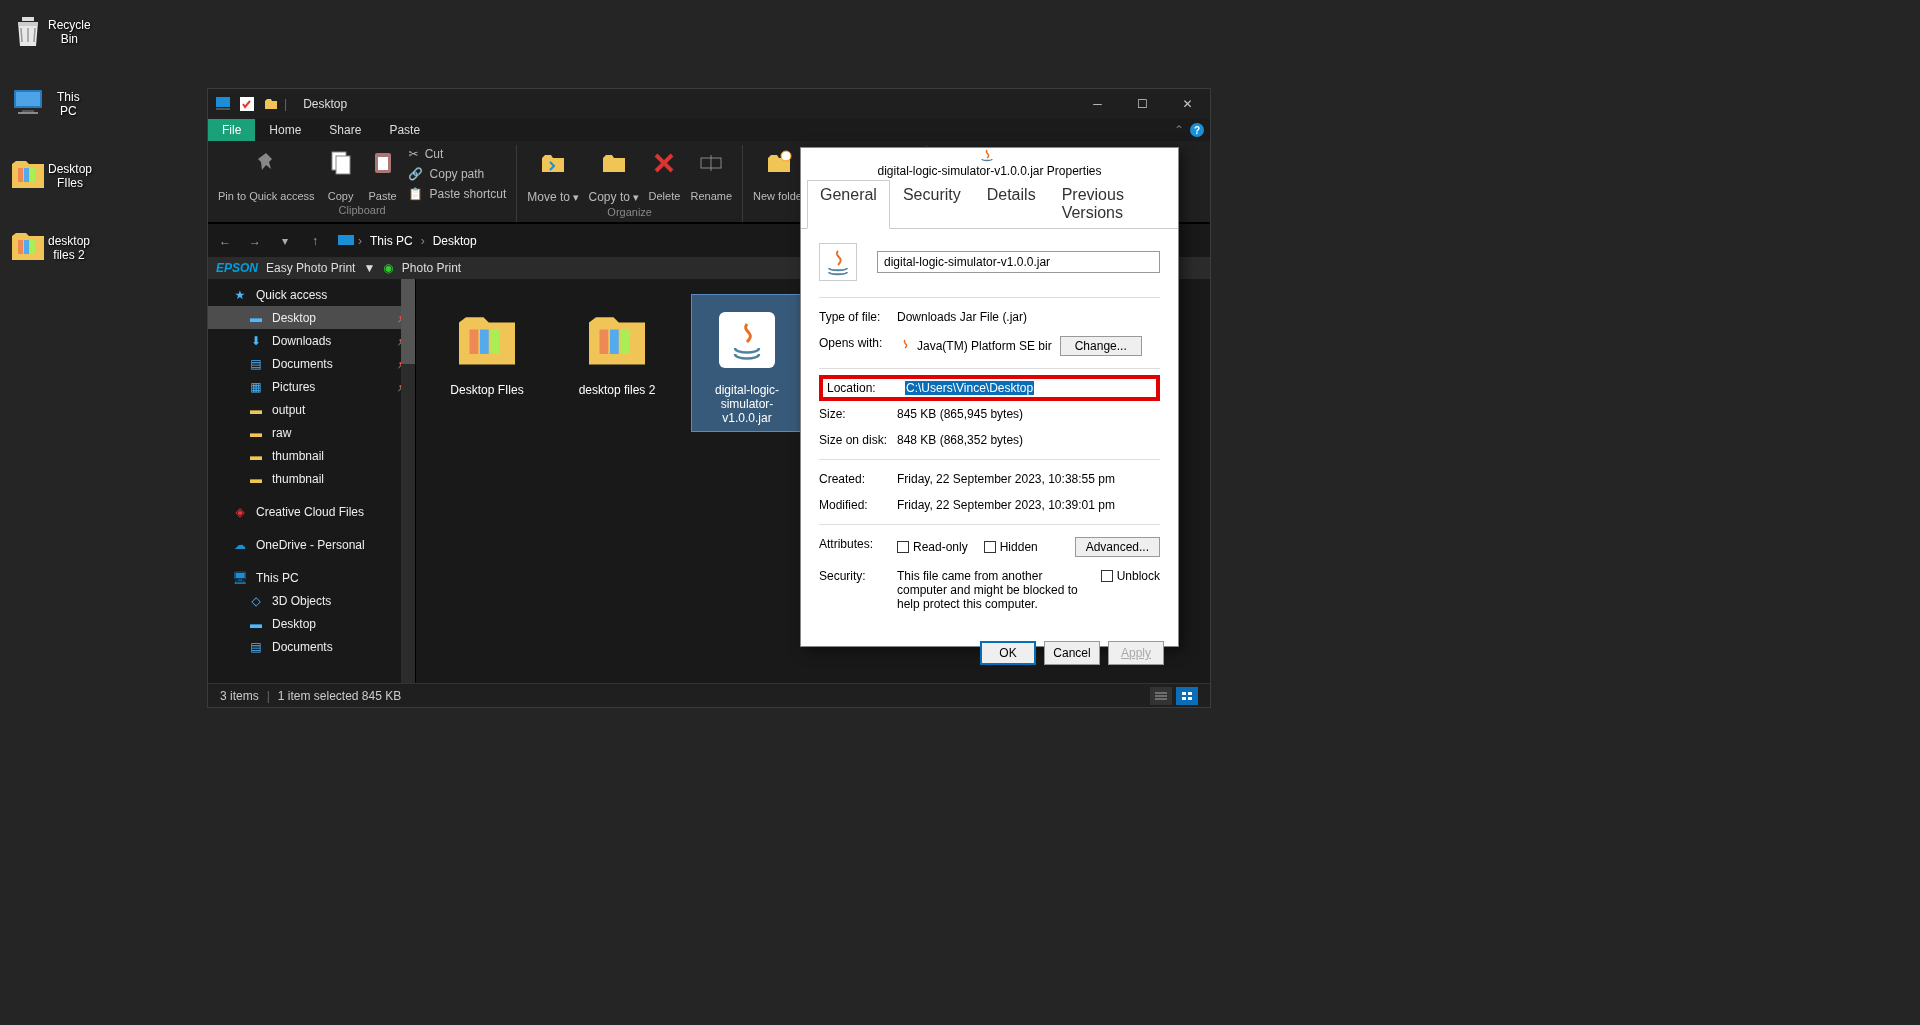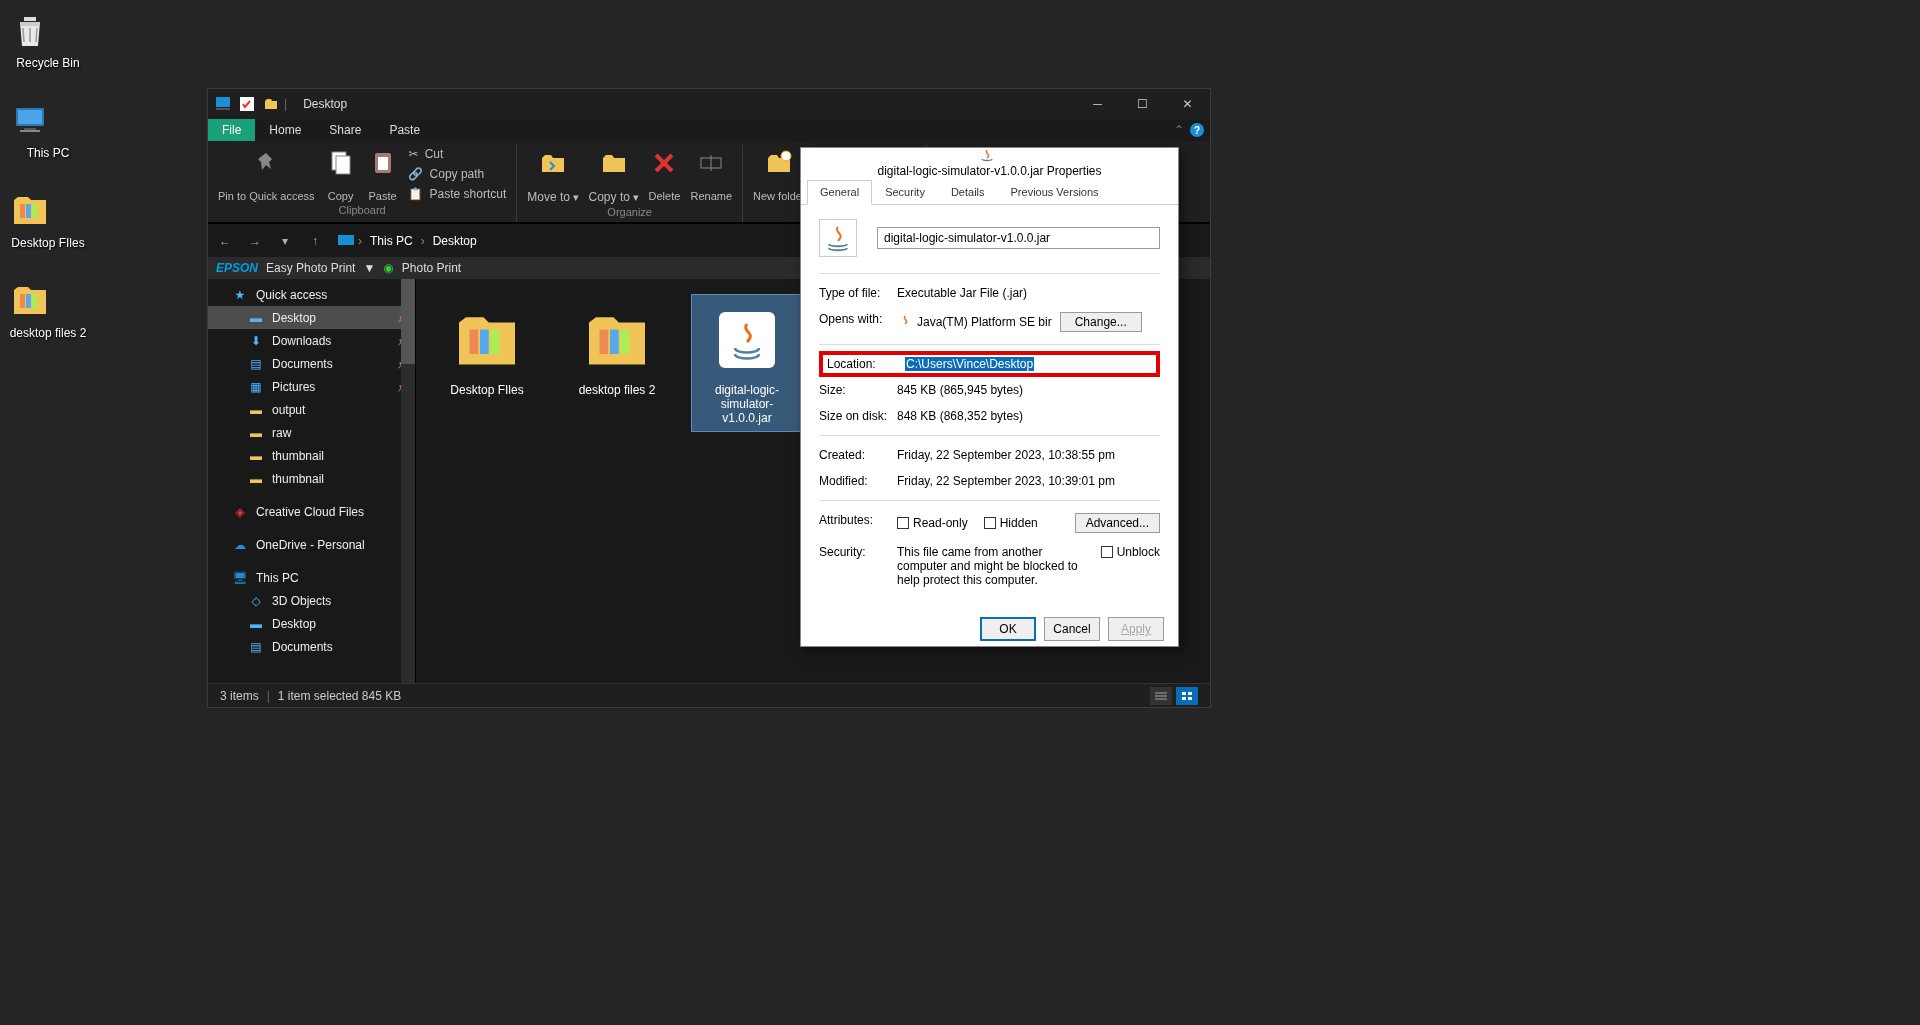--- a/index.html
+++ b/index.html
@@ -1,20 +1,20 @@
 <!DOCTYPE html>
 <html><head>
 <meta charset="utf-8">
 <style>
 * { margin: 0; padding: 0; box-sizing: border-box; font-family: "Segoe UI", Tahoma, sans-serif; font-size: 12px; }
 body { background: #252525; width: 1920px; height: 1025px; overflow: hidden; position: relative; color: #fff; }
 
 
 .desktop-icons { position: absolute; top: 8px; left: 8px; width: 80px; }
-.desktop-icon { display: flex; flex-direction: column; margin-bottom: 28px; width: 80px; cursor: pointer; }
+.desktop-icon { display: flex; flex-direction: row; align-items: center; margin-bottom: 28px; width: 80px; cursor: pointer; }
 .desktop-icon .icon-box { width: 44px; height: 44px; display: flex; align-items: center; justify-content: center; }
 .desktop-icon .label { color: #fff; font-size: 12px; text-align: center; margin-top: 4px; text-shadow: 1px 1px 2px #000; }
 
 
 .explorer { position: absolute; left: 207px; top: 88px; width: 1004px; height: 620px; background: #191919; border: 1px solid #3c3c3c; display: flex; flex-direction: column; }
 .titlebar { height: 30px; background: #1f1f1f; display: flex; align-items: center; padding-left: 8px; }
 .titlebar .title-icons { display: flex; gap: 10px; align-items: center; }
 .titlebar .win-title { margin-left: 10px; color: #ddd; }
 .titlebar .spacer { flex: 1; }
 .winbtn { width: 45px; height: 30px; display: flex; align-items: center; justify-content: center; color: #ccc; }
@@ -63,21 +63,21 @@
 .statusbar .right { margin-left: auto; display: flex; gap: 4px; }
 .view-btn { width: 22px; height: 18px; background: #333; display: flex; align-items: center; justify-content: center; }
 .view-btn.active { background: #0a6db8; }
 
 
 .props { position: absolute; left: 800px; top: 147px; width: 379px; height: 500px; background: #fff; color: #000; border: 1px solid #888; box-shadow: 4px 4px 12px rgba(0,0,0,0.5); display: flex; flex-direction: column; }
 .props .titlebar2 { height: 30px; display: flex; align-items: center; padding: 0 20px; flex-direction: column; }
 .props .titlebar2 .t-icon { width: 16px; height: 16px; margin-right: 6px; }
 .props .titlebar2 .t-text { flex: 1; }
 .tabs { display: flex; padding: 2px 6px 0; border-bottom: 1px solid #ccc; background: #fff; }
-.tab { padding: 5px 12px; font-size: 11px; color: #333; cursor: pointer; border: 1px solid transparent; }
+.tab { padding: 5px 12px; font-size: 16px; color: #333; cursor: pointer; border: 1px solid transparent; }
 .tab.active { border: 1px solid #ccc; border-bottom: 1px solid #fff; margin-bottom: -1px; background: #fff; }
 .props-body { flex: 1; padding: 14px 18px; font-size: 12px; }
 .prop-row { display: flex; padding: 6px 0; }
 .prop-label { width: 78px; color: #000; }
 .prop-value { flex: 1; color: #000; }
 .hr { height: 1px; background: #ddd; margin: 6px 0; }
 .header-row { display: flex; align-items: center; gap: 20px; padding-bottom: 10px; }
 .header-row .java-icon { width: 38px; height: 38px; border: 1px solid #ccc; display: flex; align-items: center; justify-content: center; }
 .header-row input { flex: 1; border: 1px solid #999; padding: 3px 6px; font-size: 12px; }
 .loc-highlight { border: 4px solid #e30000; padding: 2px 4px; display: inline-block; }
@@ -474,21 +474,21 @@
           <svg width="30" height="30" viewBox="0 0 30 30">
             <path d="M15 4c-5 6 8 6 0 14" stroke="#e96f24" stroke-width="2" fill="none"></path>
             <path d="M6 21c0 3 18 3 18 0M6 25c0 3 18 3 18 0" stroke="#5382a1" stroke-width="1.8" fill="none"></path>
           </svg>
         </div>
       <input type="text" value="digital-logic-simulator-v1.0.0.jar" style="">
     </div>
     <div class="hr"></div>
     <div class="prop-row">
       <div class="prop-label">Type of file:</div>
-      <div class="prop-value">Executable Jar File (.jar)</div>
+      <div class="prop-value">Downloads Jar File (.jar)</div>
     </div>
     <div class="prop-row">
       <div class="prop-label">Opens with:</div>
       <div class="prop-value" style="display:flex;align-items:center;overflow:hidden">
         <svg width="16" height="16" style="flex:0 0 16px;margin-right:4px">
             <path d="M8 2c-3 4 5 4 0 8" stroke="#e96f24" stroke-width="1.5" fill="none"></path>
           </svg>
         <span style="white-space:nowrap;overflow:hidden">Java(TM) Platform SE bir</span>
         <button class="change-btn">Change...</button>
       </div>

